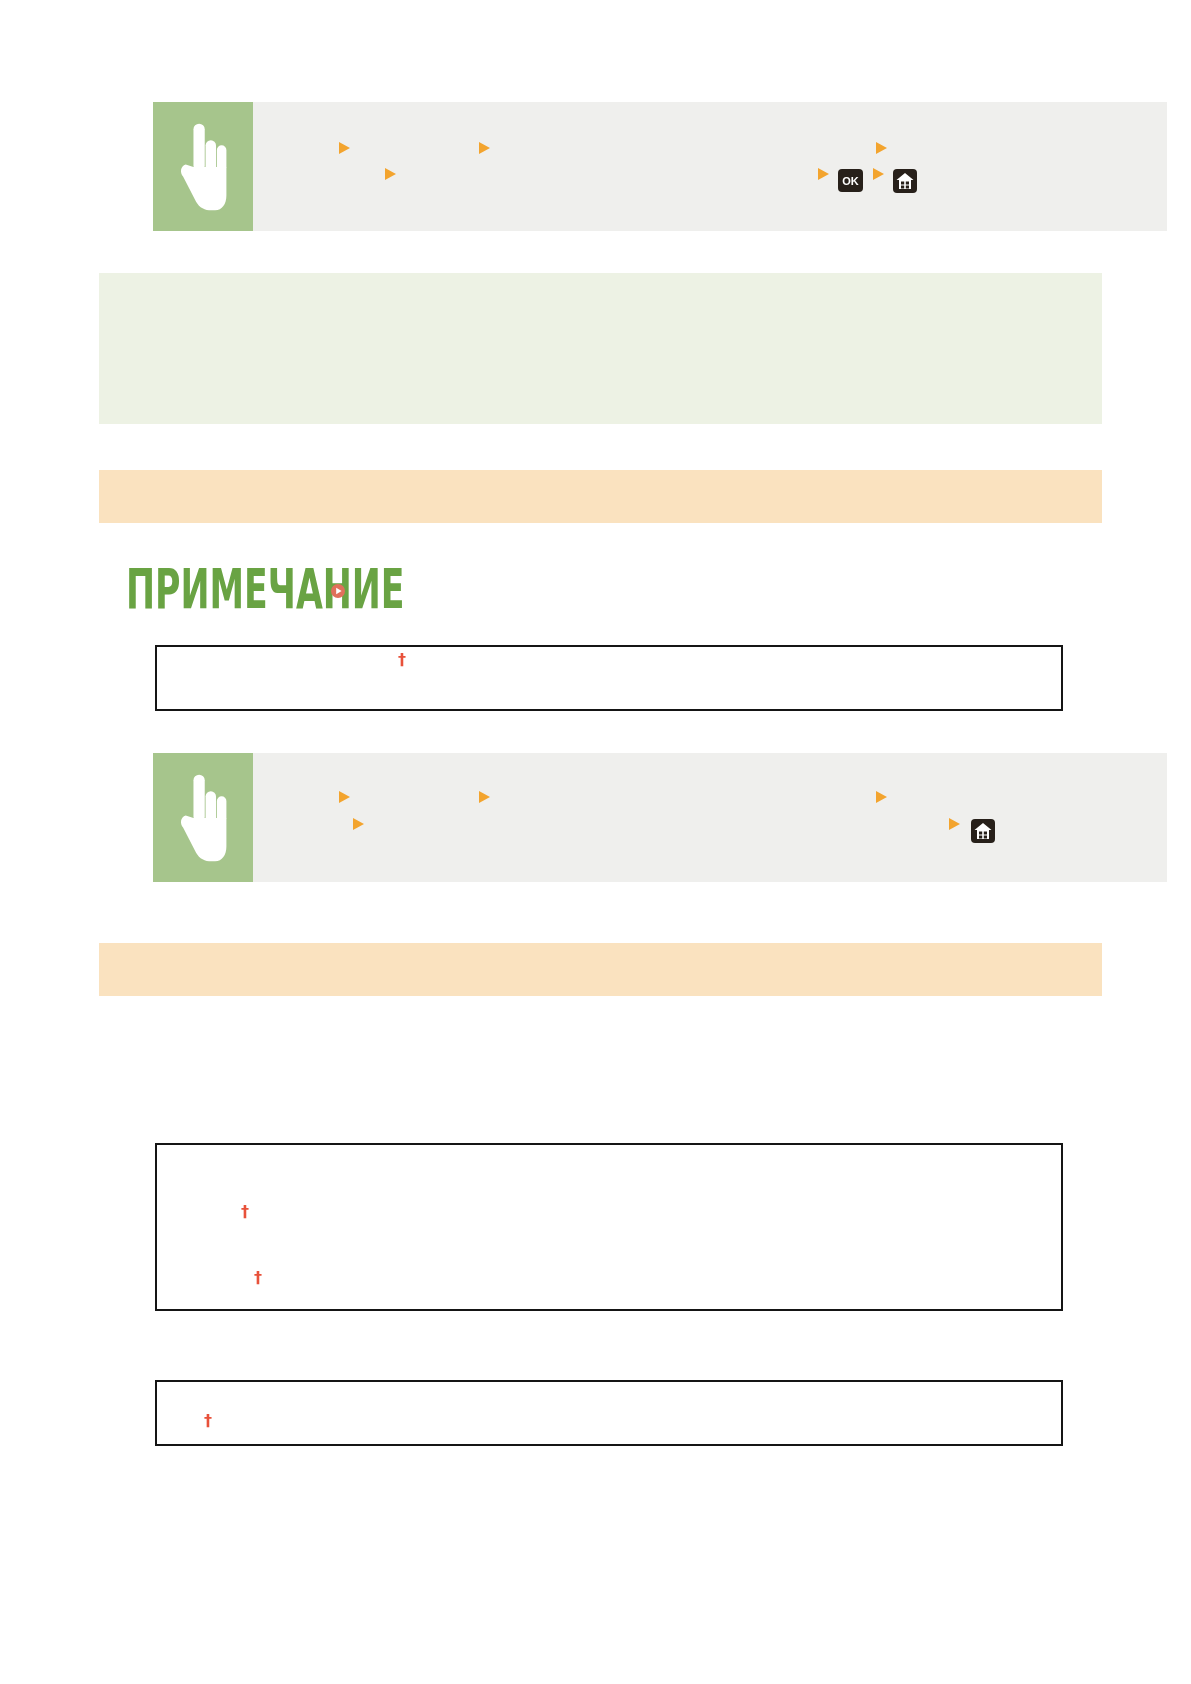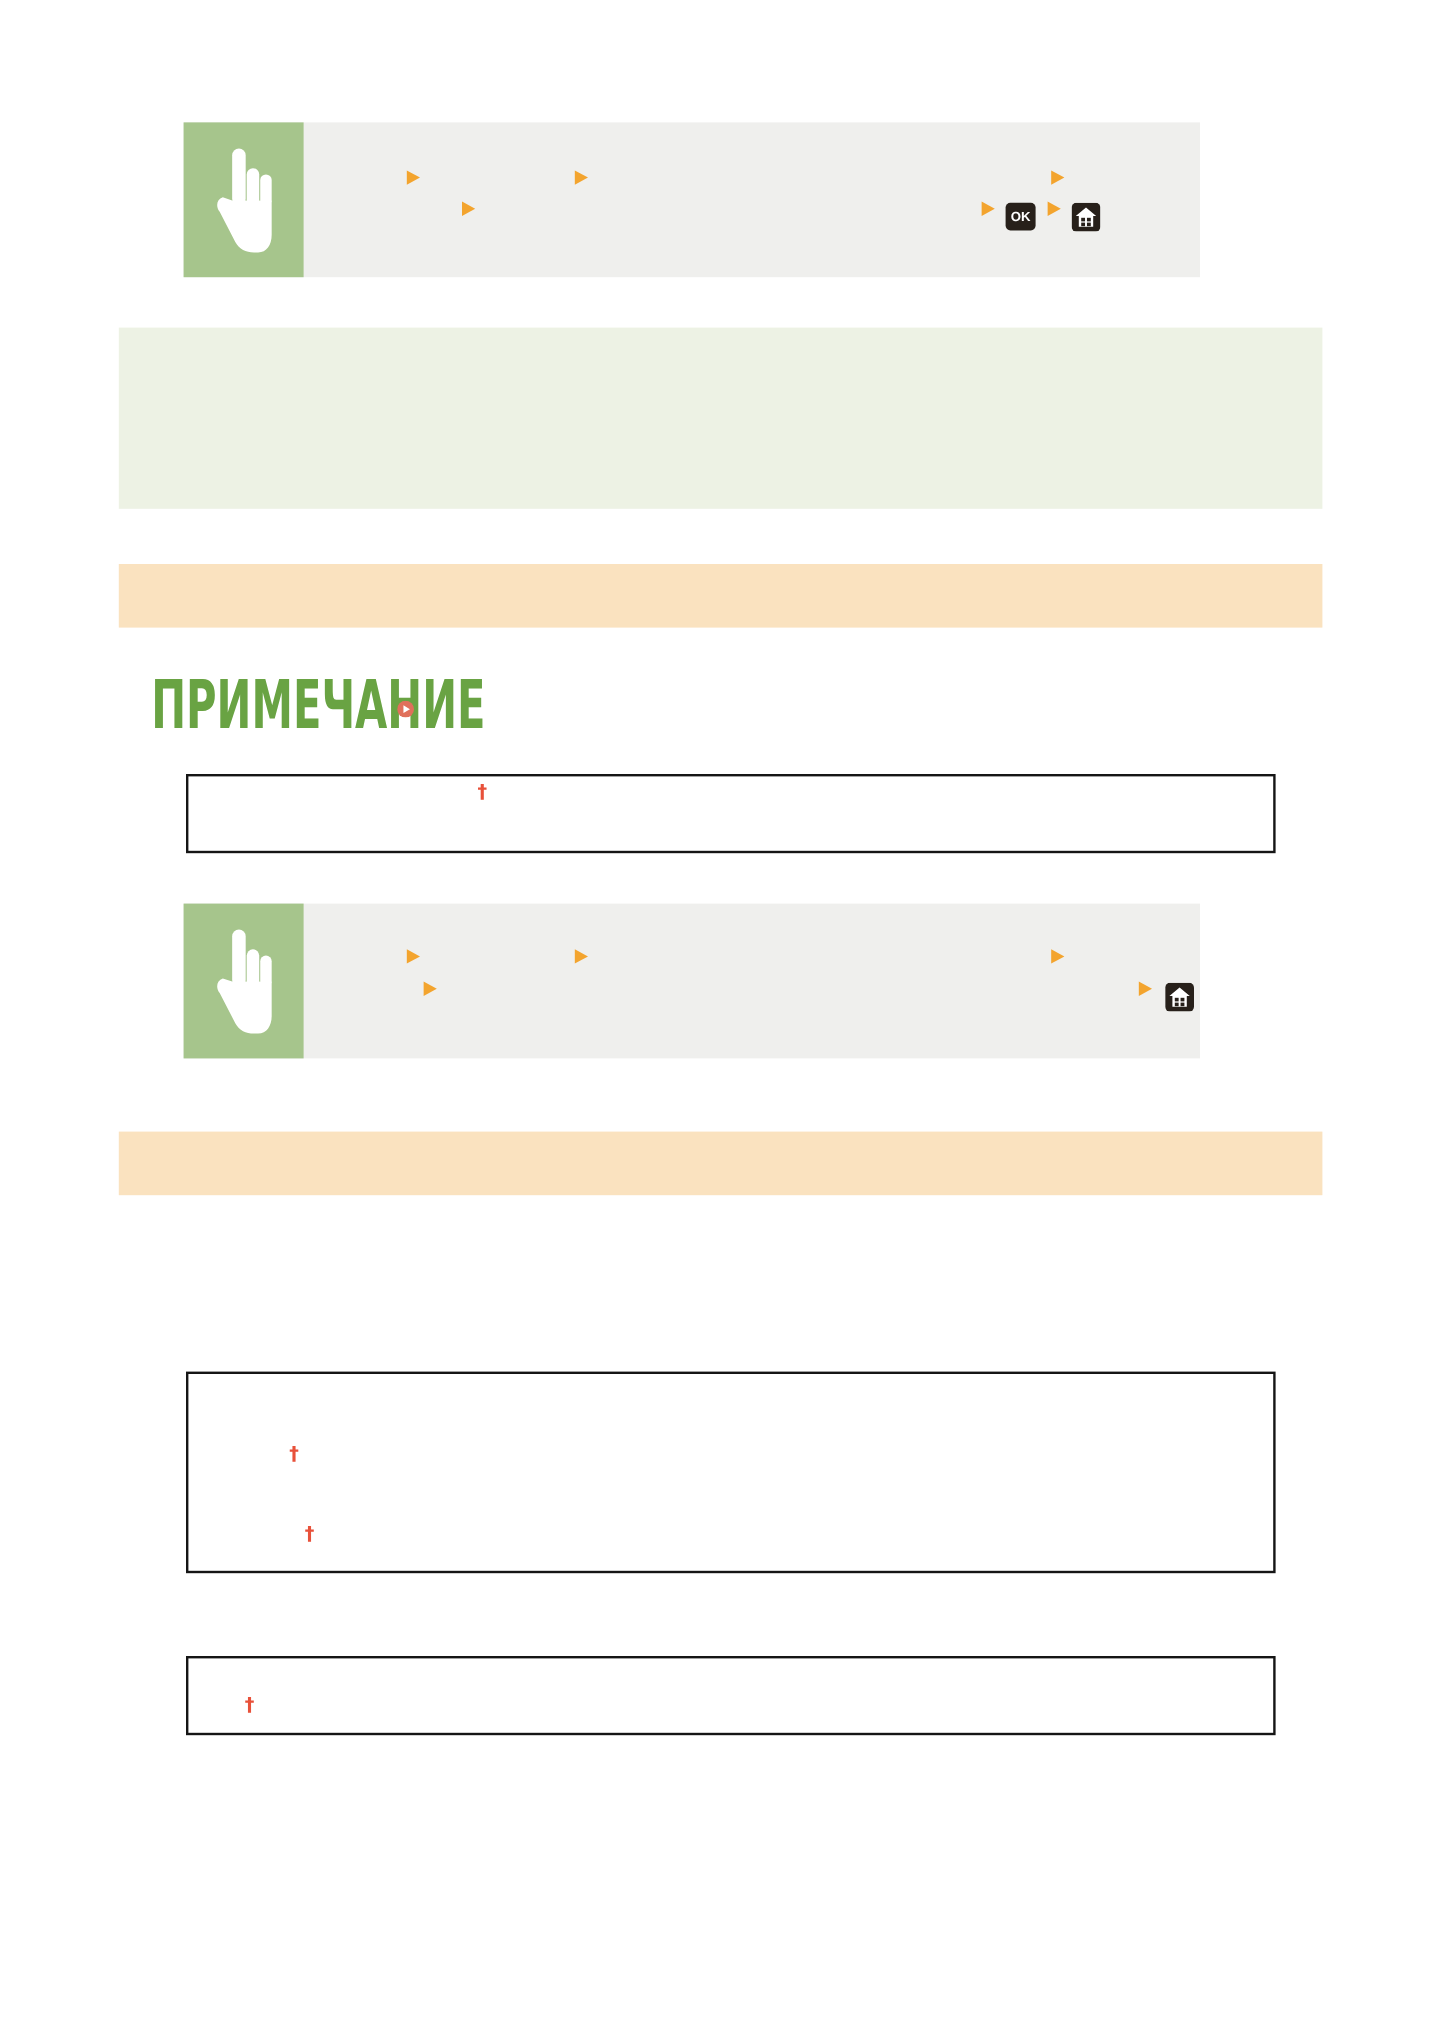--- a/index.html
+++ b/index.html
@@ -1,19 +1,19 @@
 <!DOCTYPE html>
 <html><head>
 <meta charset="utf-8">
 <style>
   html,body{margin:0;padding:0;background:#ffffff;}
   .page{position:relative;width:1191px;height:1684px;background:#ffffff;overflow:hidden;
         font-family:"DejaVu Sans","Liberation Sans",sans-serif;}
   
-  .ibar{position:absolute;left:153px;width:847px;height:129px;background:#efefed;}
+  .ibar{position:absolute;left:153px;width:1014px;height:129px;background:#efefed;}
   .ibar-green{position:absolute;left:0;top:0;width:100px;height:129px;background:#a6c58c;
               display:flex;align-items:center;justify-content:center;}
   .arr{position:absolute;width:0;height:0;border-left:11px solid #f3a42e;
        border-top:6.5px solid transparent;border-bottom:6.5px solid transparent;}
   .key{position:absolute;width:25px;height:23px;background:#27201a;border-radius:4px;
        display:flex;align-items:center;justify-content:center;}
   .key b{color:#ffffff;font-size:11px;font-weight:bold;letter-spacing:0;
          font-family:"Liberation Sans",sans-serif;}
   .homesvg{position:absolute;width:24px;height:24px;}
   

